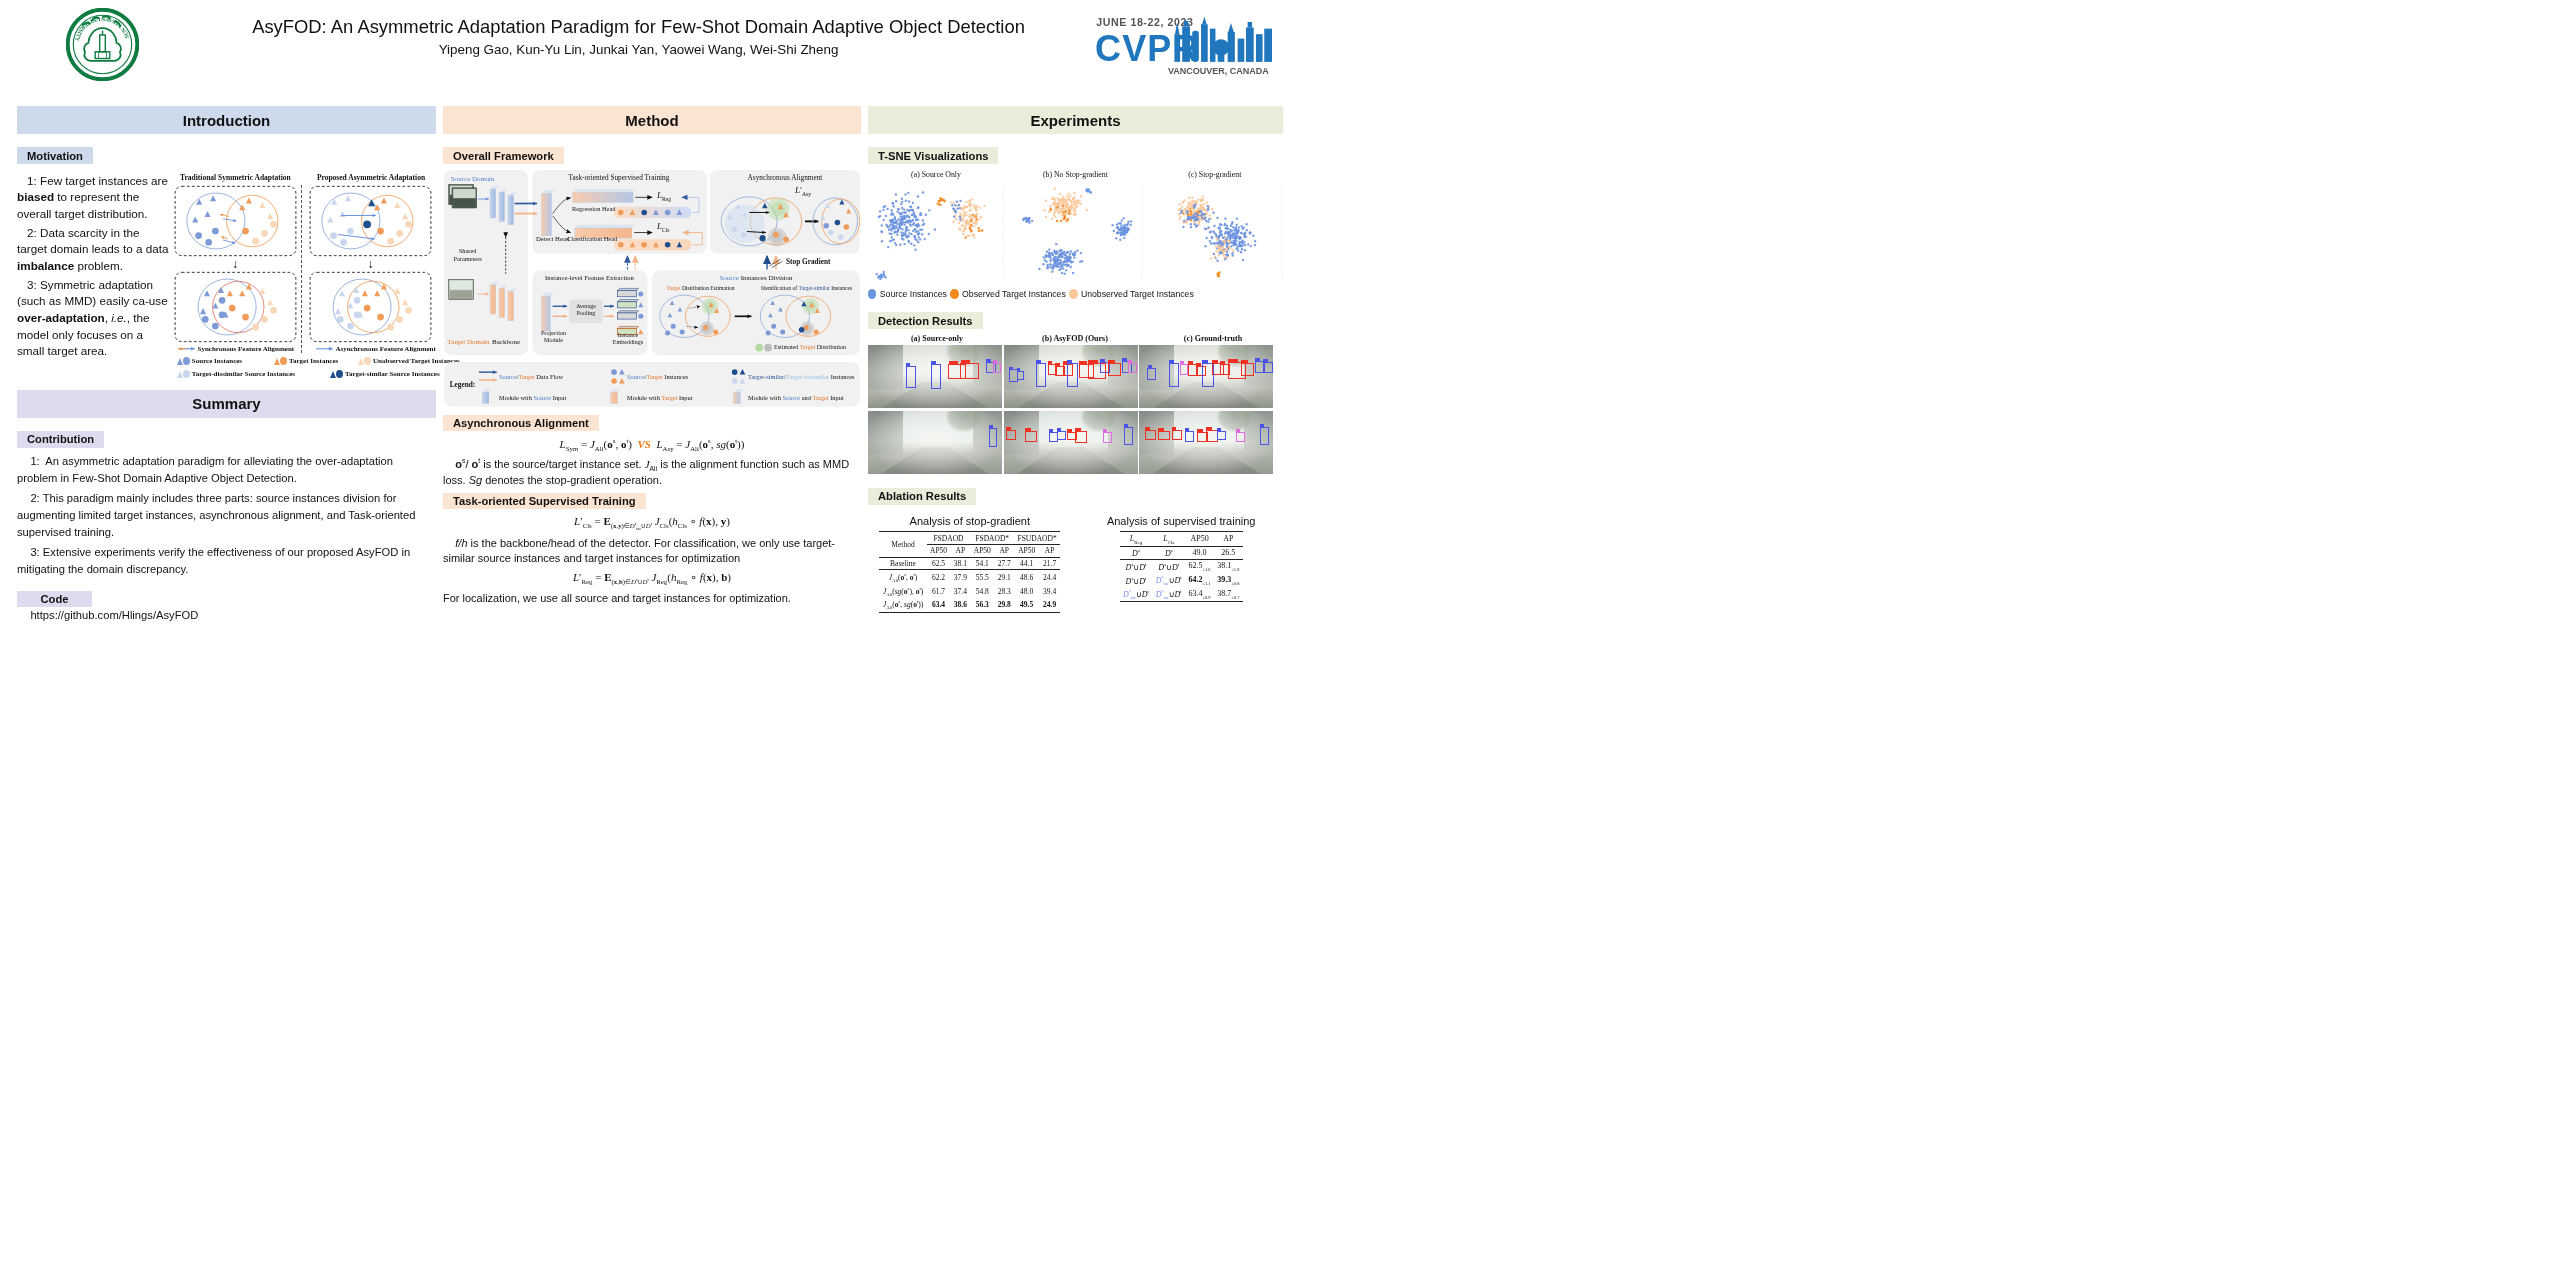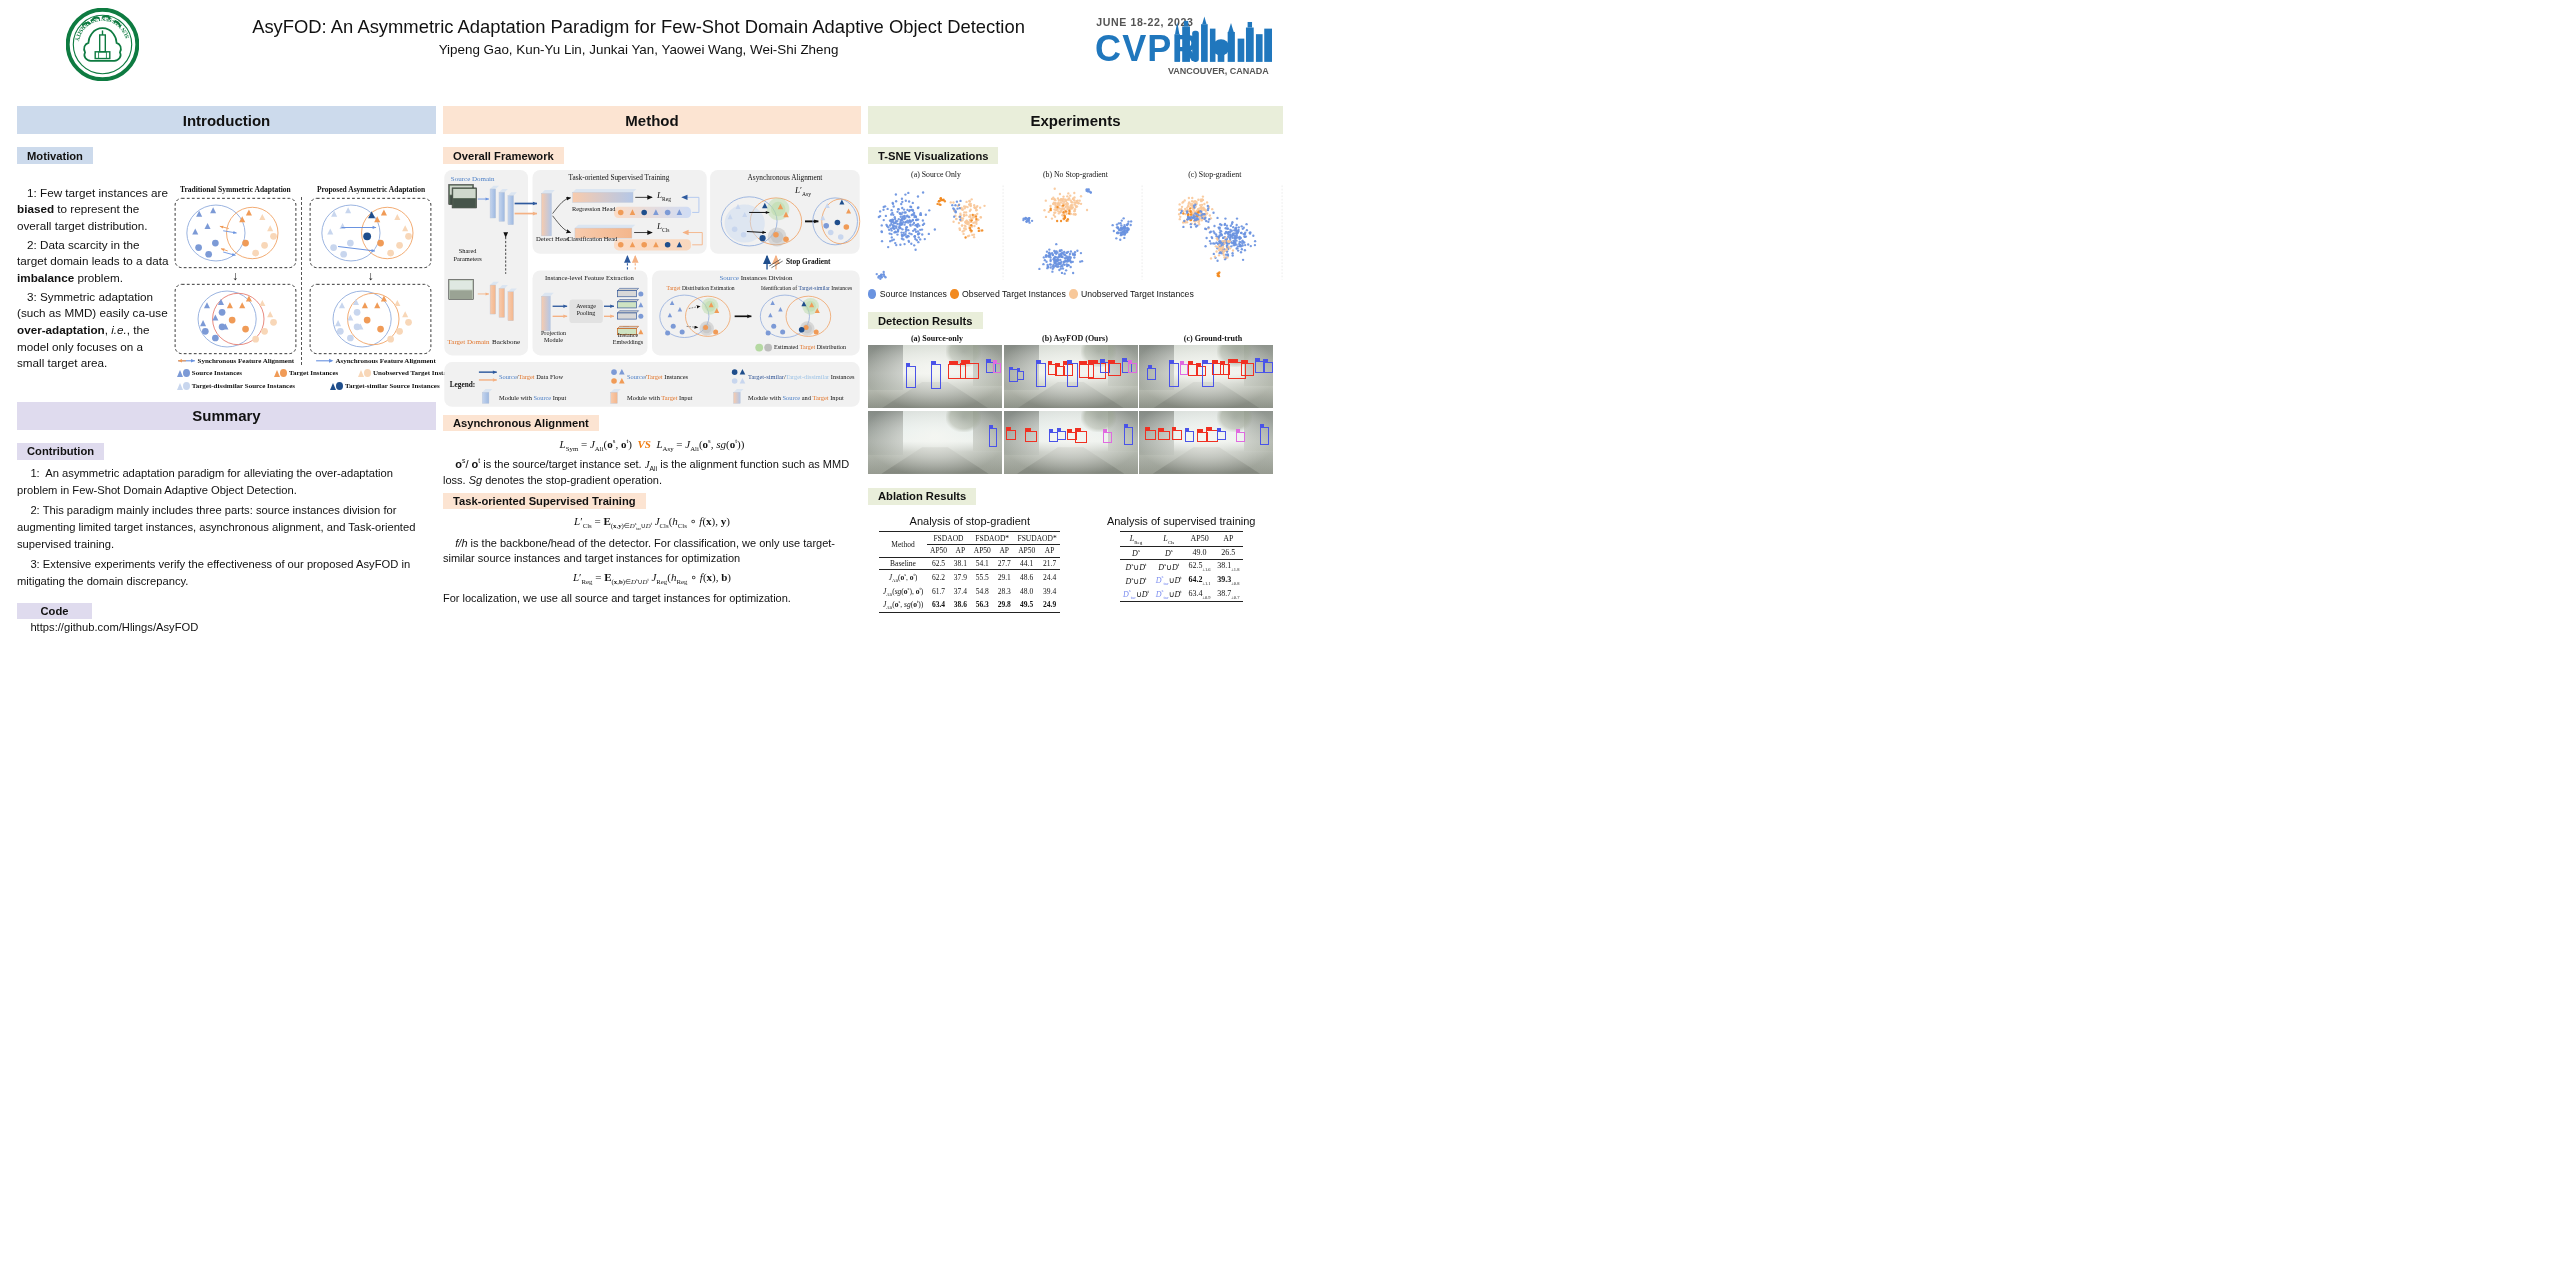--- a/index.html
+++ b/index.html
@@ -20,21 +20,21 @@
   
   #hdr{position:absolute;left:0;top:0;width:1288px;height:103px;}
   #hdr-title{position:absolute;left:201px;right:212px;top:15.7px;text-align:center;font-size:18.4px;}
   #hdr-authors{position:absolute;left:201px;right:212px;top:42px;text-align:center;font-size:13.4px;}
   #sysu{position:absolute;left:66px;top:7.8px;width:73px;height:73px;}
   #cvpr{position:absolute;right:10px;top:7.8px;width:184px;height:73px;}
   #cvpr .dates{position:absolute;left:2.2px;top:7.8px;font-size:10.6px;font-weight:bold;color:#555;letter-spacing:0.6px;}
   #cvpr .name{position:absolute;left:1.1px;top:20px;font-size:36px;font-weight:bold;color:#2077bd;letter-spacing:1.1px;}
   #cvpr .loc{position:absolute;left:74px;top:58px;font-size:9px;font-weight:bold;color:#555;}
   
-  #motiv-row{display:flex;margin-top:21px;}
+  #motiv-row{display:flex;margin-top:9px;}
   #motiv-text{width:152px;font-size:11.7px;line-height:1.42;}
   #motiv-text p{margin:0 0 2.2px 0;text-indent:10px;}
   #motiv-fig{position:relative;flex:1;height:208px;}
   .fig-title{position:absolute;top:0;width:126px;text-align:center;font-size:7.5px;font-weight:bold;font-family:"Liberation Serif",serif;}
   .venn-svg{position:absolute;width:123px;height:72px;}
   .down-arrow{position:absolute;font-size:12.3px;font-weight:bold;width:123px;text-align:center;}
   #fig-divider{position:absolute;left:132px;top:12.3px;height:168px;border-left:1.1px dashed #555;}
   .mleg{position:absolute;font-size:7px;font-weight:bold;font-family:"Liberation Serif",serif;white-space:nowrap;}
   .mk{display:inline-block;vertical-align:middle;}
   .mk-dot{width:7.3px;height:8.4px;border-radius:50%;}

